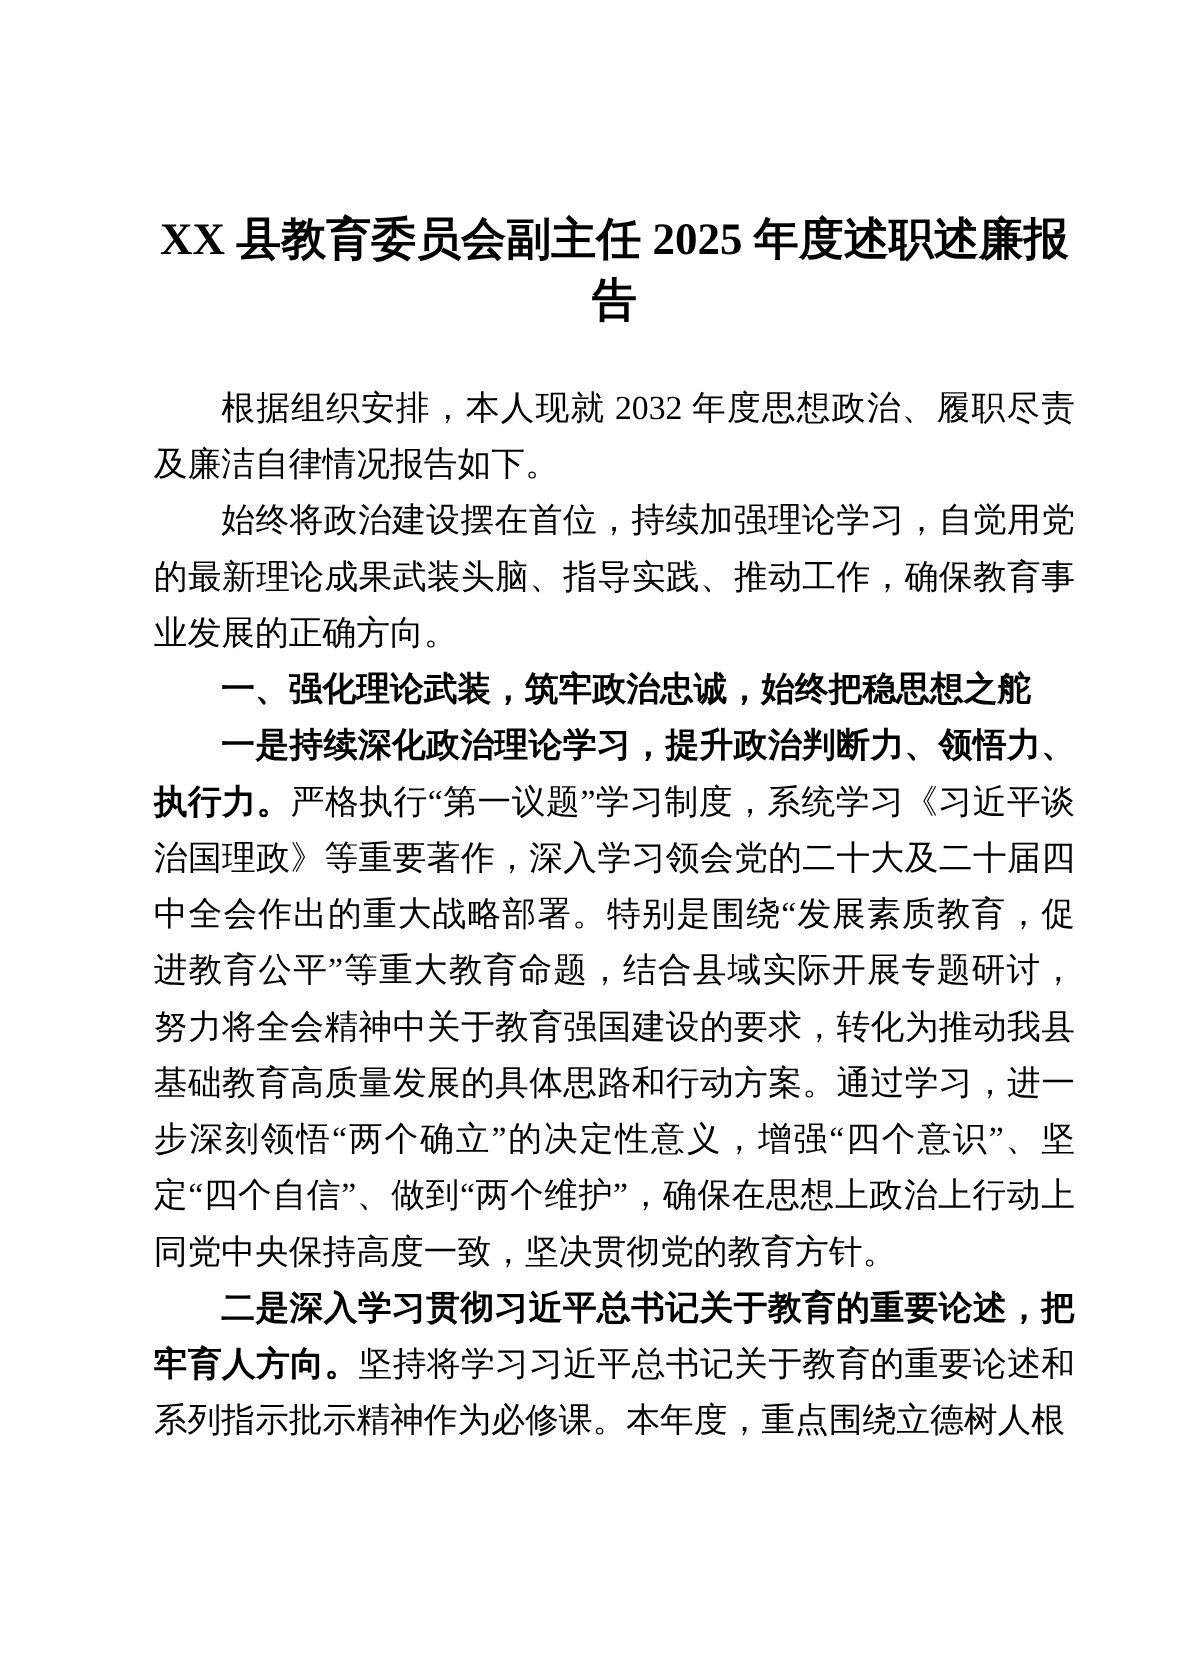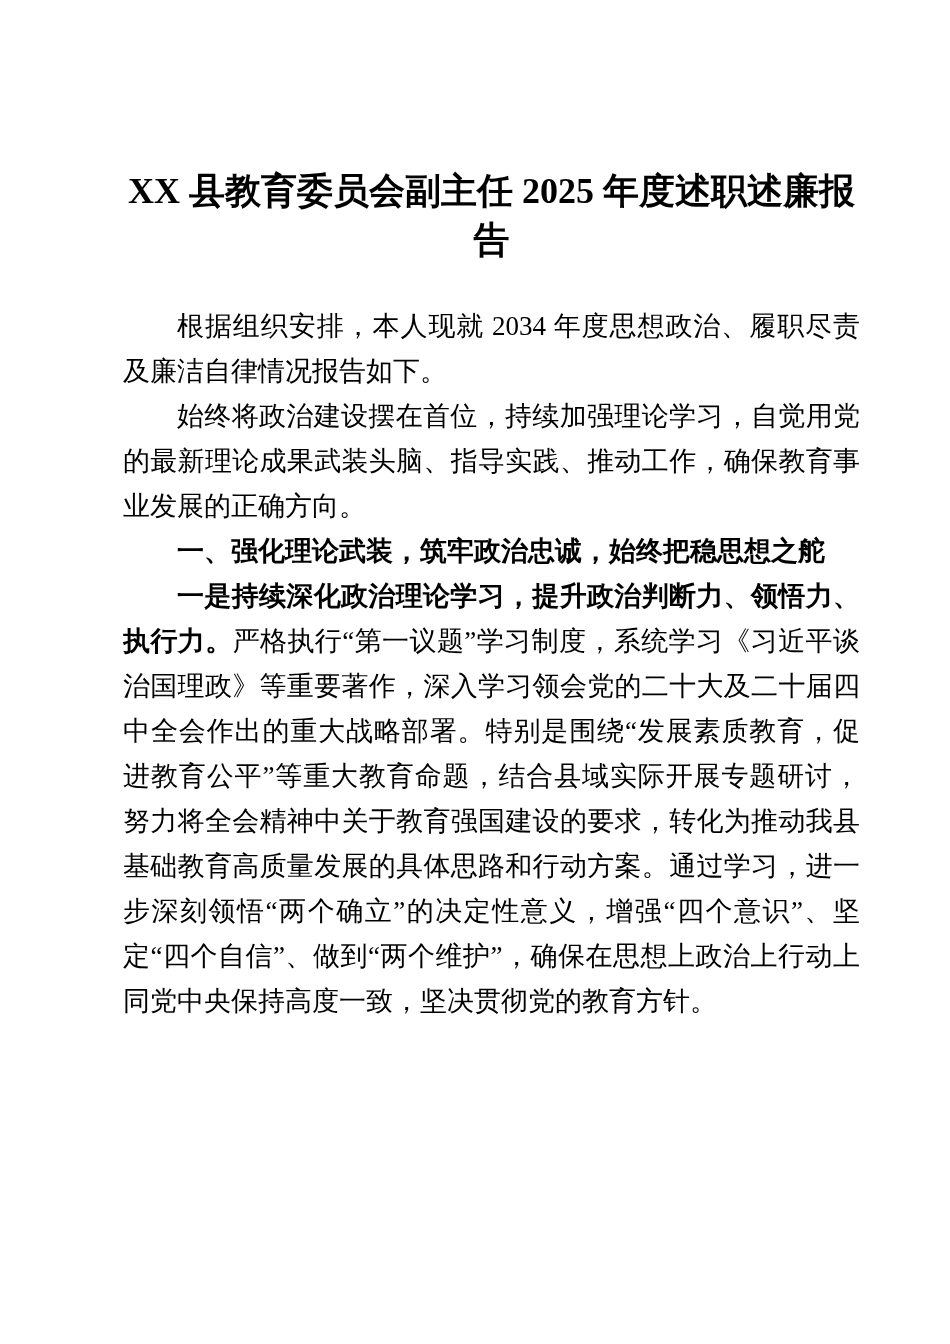--- a/index.html
+++ b/index.html
@@ -50,19 +50,20 @@
     font-weight: bold;
   }
 </style>
 </head>
 <body>
 
 <div class="page">
   <div class="content">
     <h1 class="doc-title">XX 县教育委员会副主任 2025 年度述职述廉报告</h1>
     <div>
-        <p class="para"><span class="run">根据组织安排，本人现就 2034 年度思想政治、履职尽责及廉洁自律情况报告如下。</span></p>
+        <p class="para"><span class="run">根据组织安排，本人现就 2032 年度思想政治、履职尽责及廉洁自律情况报告如下。</span></p>
         <p class="para"><span class="run">始终将政治建设摆在首位，持续加强理论学习，自觉用党的最新理论成果武装头脑、指导实践、推动工作，确保教育事业发展的正确方向。</span></p>
         <p class="para heading"><span class="run bold-run">一、强化理论武装，筑牢政治忠诚，始终把稳思想之舵</span></p>
         <p class="para"><span class="run bold-run">一是持续深化政治理论学习，提升政治判断力、领悟力、执行力。</span><span class="run">严格执行“第一议题”学习制度，系统学习《习近平谈治国理政》等重要著作，深入学习领会党的二十大及二十届四中全会作出的重大战略部署。特别是围绕“发展素质教育，促进教育公平”等重大教育命题，结合县域实际开展专题研讨，努力将全会精神中关于教育强国建设的要求，转化为推动我县基础教育高质量发展的具体思路和行动方案。通过学习，进一步深刻领悟“两个确立”的决定性意义，增强“四个意识”、坚定“四个自信”、做到“两个维护”，确保在思想上政治上行动上同党中央保持高度一致，坚决贯彻党的教育方针。</span></p>
+        <p class="para"><span class="run bold-run">二是深入学习贯彻习近平总书记关于教育的重要论述，把牢育人方向。</span><span class="run">坚持将学习习近平总书记关于教育的重要论述和系列指示批示精神作为必修课。本年度，重点围绕立德树人根</span></p>
       </div>
   </div>
 </div>
 
 </body></html>

